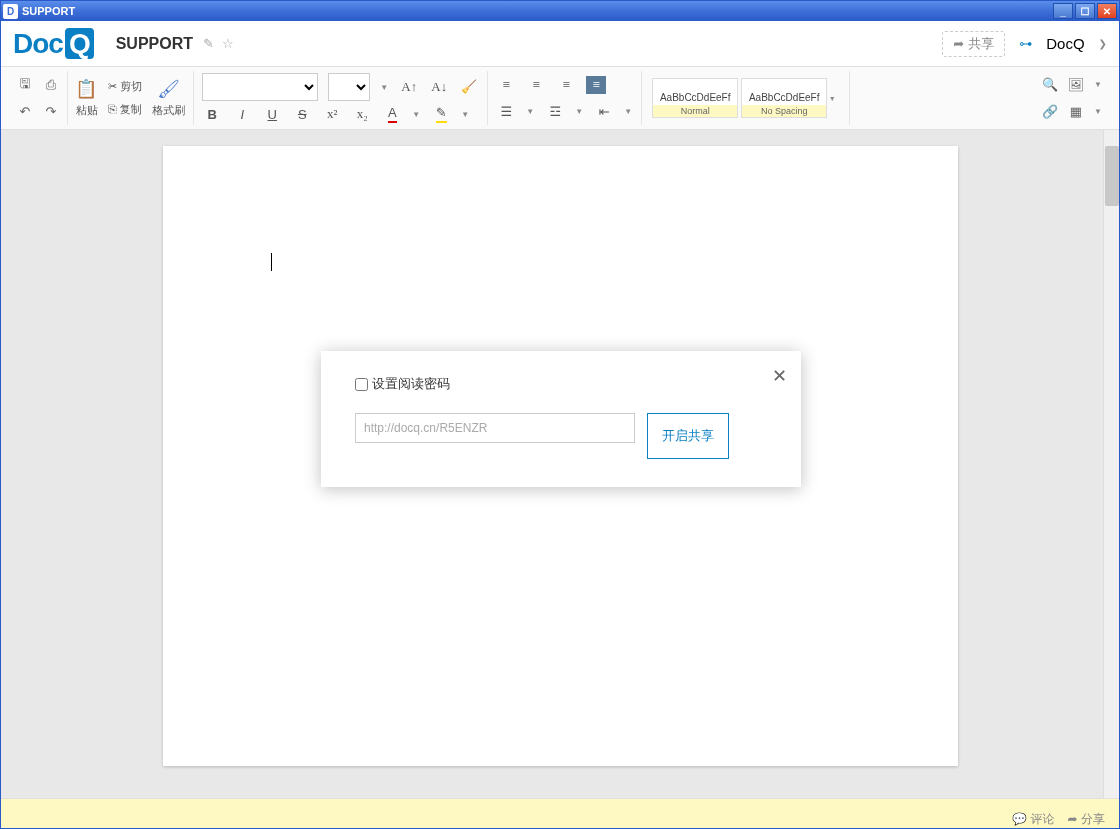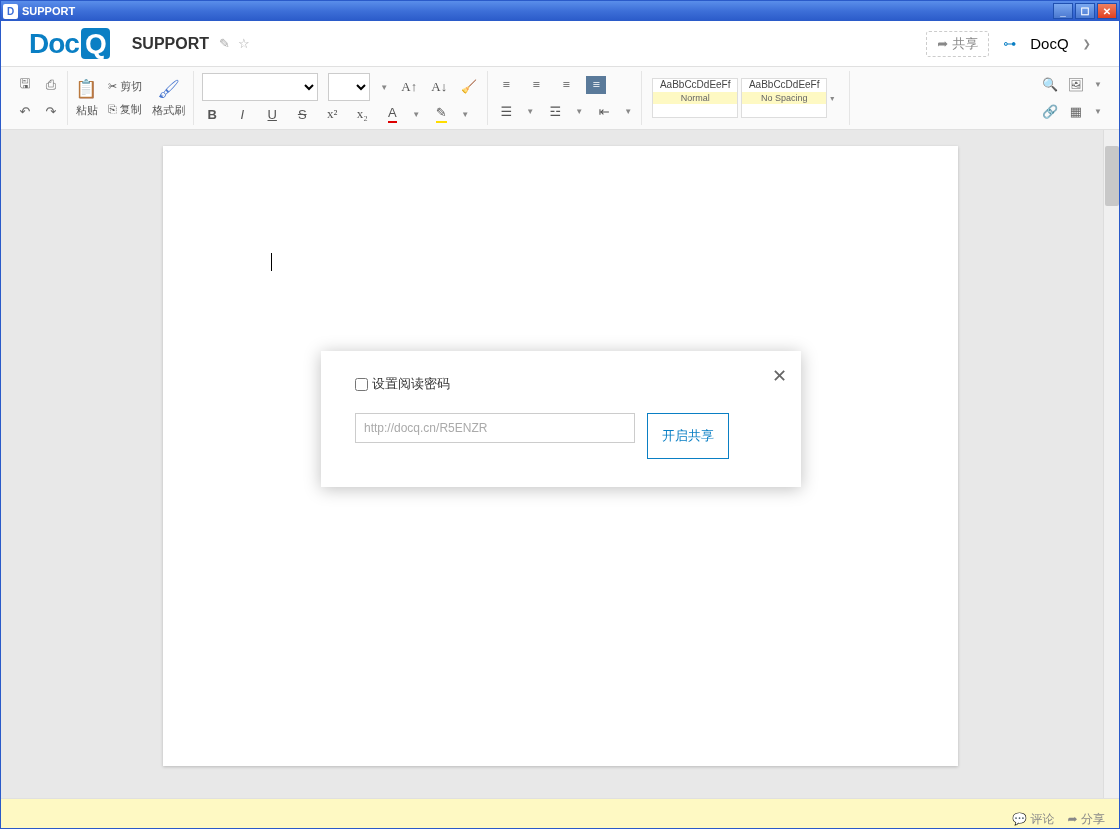--- a/index.html
+++ b/index.html
@@ -4,41 +4,41 @@
 <style>
 *{margin:0;padding:0;box-sizing:border-box;font-family:Arial,"Microsoft YaHei",sans-serif}
 body{width:1120px;height:829px;overflow:hidden;background:#f0f0f0}
 .window{width:1120px;height:829px;border:1px solid #2a5ac9;display:flex;flex-direction:column}
 .titlebar{height:20px;background:linear-gradient(180deg,#5a8eea 0%,#3d6fd8 50%,#2a5ac9 100%);display:flex;align-items:center;padding:0 2px;color:#fff;font-size:11px;font-weight:bold}
 .titlebar-icon{width:15px;height:15px;background:#fff;color:#3d6fd8;display:flex;align-items:center;justify-content:center;font-weight:bold;font-size:10px;margin-right:4px;border-radius:2px}
 .titlebar-buttons{margin-left:auto;display:flex;gap:2px}
 .tb-btn{width:20px;height:16px;border:1px solid #2050b0;display:flex;align-items:center;justify-content:center;font-size:10px;cursor:pointer;background:linear-gradient(180deg,#7aa8f0,#4a78d0)}
 .tb-close{background:linear-gradient(180deg,#f08060,#e04020);color:#fff}
 .app{flex:1;background:#fff;display:flex;flex-direction:column;position:relative}
-.header{height:46px;display:flex;align-items:center;padding:0 28px;border-bottom:1px solid #e0e0e0}
+.header{height:46px;display:flex;align-items:center;padding:0 12px;border-bottom:1px solid #e0e0e0}
 .logo{font-size:28px;font-weight:bold;color:#0a7fc4;letter-spacing:-1px}
 .logo-q{background:#0a7fc4;color:#fff;padding:0 4px;border-radius:4px;margin-left:2px}
 .doc-title{font-size:16px;font-weight:bold;margin-left:22px;color:#333}
 .title-icons{margin-left:10px;color:#aaa;font-size:13px;display:flex;gap:8px}
 .header-right{margin-left:auto;display:flex;align-items:center;gap:14px;color:#888;font-size:13px}
 .share-btn{border:1px dashed #ccc;padding:3px 10px;border-radius:3px;display:flex;align-items:center;gap:4px}
 .user-name{color:#000000;font-size:15px}
 .toolbar{height:63px;background:#fafafa;border-bottom:1px solid #e0e0e0;display:flex;align-items:stretch;padding:4px 8px}
 .tb-group{display:flex;flex-direction:column;padding:0 8px;border-right:1px solid #e5e5e5;justify-content:space-around}
 .tb-row{display:flex;gap:10px;align-items:center}
 .tb-ico{width:16px;height:16px;display:flex;align-items:center;justify-content:center;color:#666;font-size:13px;cursor:pointer}
 .tb-big{display:flex;flex-direction:column;align-items:center;gap:3px;font-size:11px;color:#555;cursor:pointer}
 .tb-big-ico{width:22px;height:22px;display:flex;align-items:center;justify-content:center;font-size:18px}
 .tb-small{display:flex;align-items:center;gap:3px;font-size:11px;color:#555;cursor:pointer}
 .font-select{height:20px;border:1px solid #ccc;font-size:11px;padding:13px 4px;background:#fff}
 .font-name{width:116px}
 .font-size{width:42px}
 .fmt-btn{width:20px;height:18px;display:flex;align-items:center;justify-content:center;cursor:pointer;font-size:13px;color:#555;font-family:Georgia,serif}
 .styles-box{display:flex;gap:3px;align-items:center;padding:2px}
-.style-item{border:1px solid #ddd;width:86px;height:40px;display:flex;flex-direction:column;align-items:center;justify-content:flex-start;font-size:9px;background:#fff;cursor:pointer}
+.style-item{border:1px solid #ddd;width:86px;height:40px;display:flex;flex-direction:column;align-items:center;justify-content:flex-end;font-size:9px;background:#fff;cursor:pointer}
 .style-sample{font-size:10px;color:#444;margin-bottom:2px}
 .style-label{background:#fef9c3;width:100%;text-align:center;padding:1px 0;color:#666}
 .canvas{flex:1;background:#e8e8e8;position:relative;overflow:hidden;display:flex;justify-content:center;padding-top:16px}
 .page{width:795px;height:620px;background:#fff;box-shadow:0 1px 3px rgba(0,0,0,0.2);position:relative}
 .cursor-blink{position:absolute;left:108px;top:107px;width:1px;height:18px;background:#000}
 .scroll-v{position:absolute;right:0;top:0;width:16px;height:100%;background:#f0f0f0;border-left:1px solid #ddd}
 .scroll-thumb{position:absolute;top:16px;width:14px;left:1px;height:60px;background:#c8c8c8;border-radius:2px}
 .statusbar{height:30px;border-top:1px solid #e0e0e0;display:flex;align-items:flex-end;justify-content:flex-end;padding:0 14px;gap:13px;font-size:12px;color:#888;background:#fef9c3}
 .modal{position:absolute;left:320px;top:330px;width:480px;background:#fff;box-shadow:0 2px 16px rgba(0,0,0,0.25);padding:24px 34px 28px}
 .modal-close{position:absolute;right:14px;top:14px;font-size:18px;color:#666;cursor:pointer}

